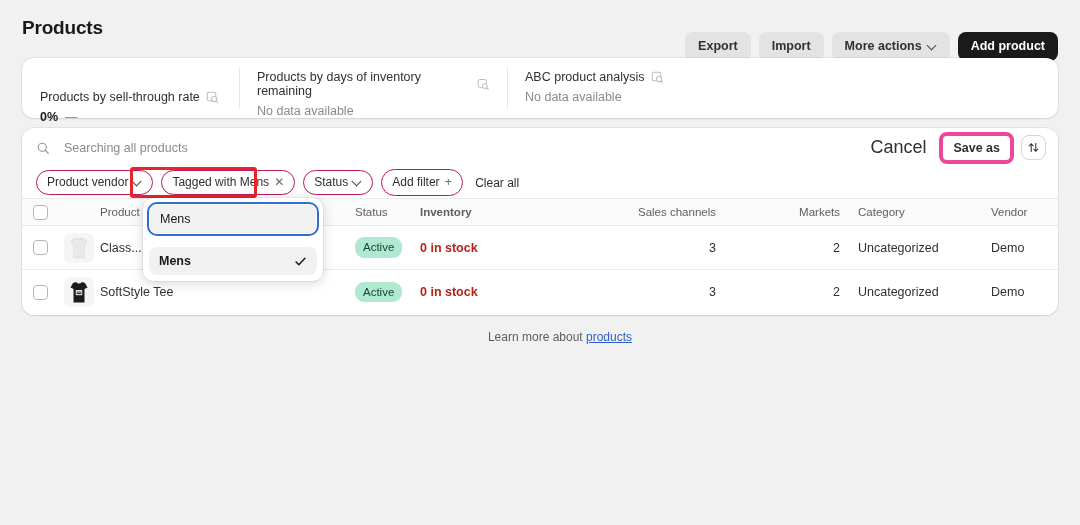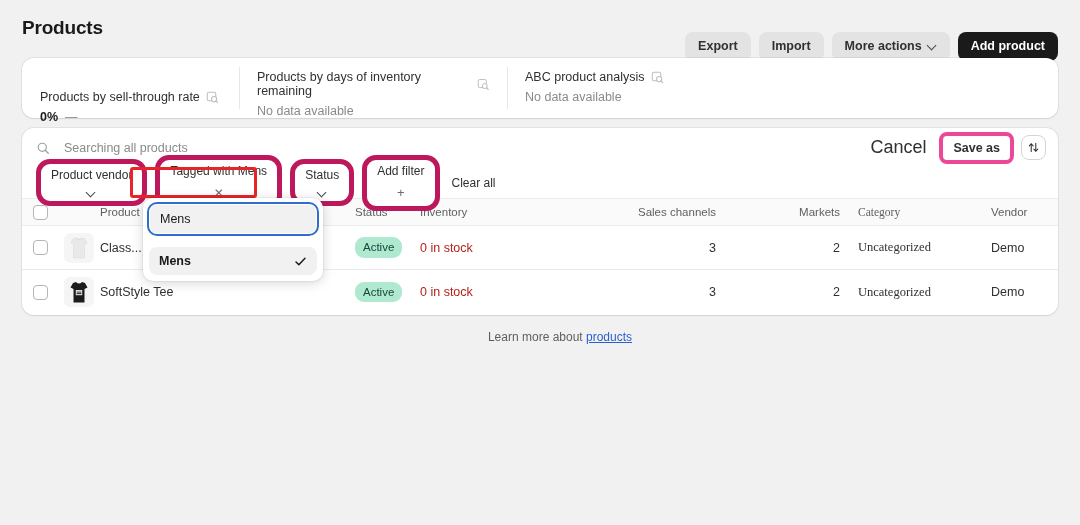--- a/index.html
+++ b/index.html
@@ -87,24 +87,24 @@
     background: #ffffff; cursor: pointer; display: flex;
     align-items: center; justify-content: center; padding: 0;
   }
 
   
   .filterrow {
     height: 31px; display: flex; align-items: center; gap: 8px;
     padding: 0 14px; position: relative;
   }
   .chip {
-    border: 5px solid #be185d; background: #ffffff; border-radius: 14px;
+    border: 1px solid #be185d; background: #ffffff; border-radius: 14px;
     font-family: inherit; font-size: 12px; color: #303030;
     padding: 3px 10px; cursor: pointer; display: inline-flex;
-    align-items: center; gap: 5px; line-height: 1.4; white-space: nowrap; flex-direction: column;
+    align-items: center; gap: 5px; line-height: 1.4; white-space: nowrap;
   }
   .chip .x { font-size: 12px; color: #6b6b6b; }
   .chip .plus { font-size: 13px; color: #6b6b6b; }
   .chip-plain {
     border: none; background: transparent; font-family: inherit;
     font-size: 12px; color: #303030; cursor: pointer; padding: 3px 4px;
   }
 
   
   .thead {
@@ -114,24 +114,24 @@
   }
   .trow {
     display: flex; align-items: center; height: 44px;
     border-bottom: 1px solid #ebebeb; font-size: 12.5px; color: #303030;
   }
   .trow:last-child { border-bottom: none; }
   .c-check { width: 36px; flex: 0 0 36px; display: flex; justify-content: center; }
   .c-thumb { width: 42px; flex: 0 0 42px; display: flex; justify-content: center; }
   .c-name { flex: 0 0 255px; }
   .c-status { flex: 0 0 65px; }
-  .c-inv { flex: 0 0 168px; }
+  .c-inv { flex: 0 0 168px; font-weight: bold; }
   .c-channels { flex: 0 0 160px; text-align: right; padding-right: 32px; }
   .c-markets { flex: 0 0 110px; text-align: right; padding-right: 18px; }
-  .c-cat { flex: 0 0 133px; font-family: Liberation Serif, serif; }
+  .c-cat { flex: 0 0 133px; }
   .c-vendor { flex: 1 1 auto; }
   .thead .c-name { padding-left: 0; }
 
   .cbox {
     width: 15px; height: 15px; border: 1.4px solid #b5b5b5;
     border-radius: 4px; background: #ffffff; cursor: pointer;
   }
   .thumb {
     width: 30px; height: 30px; border-radius: 7px; overflow: hidden;
     display: block; background: #f3f3f3;

